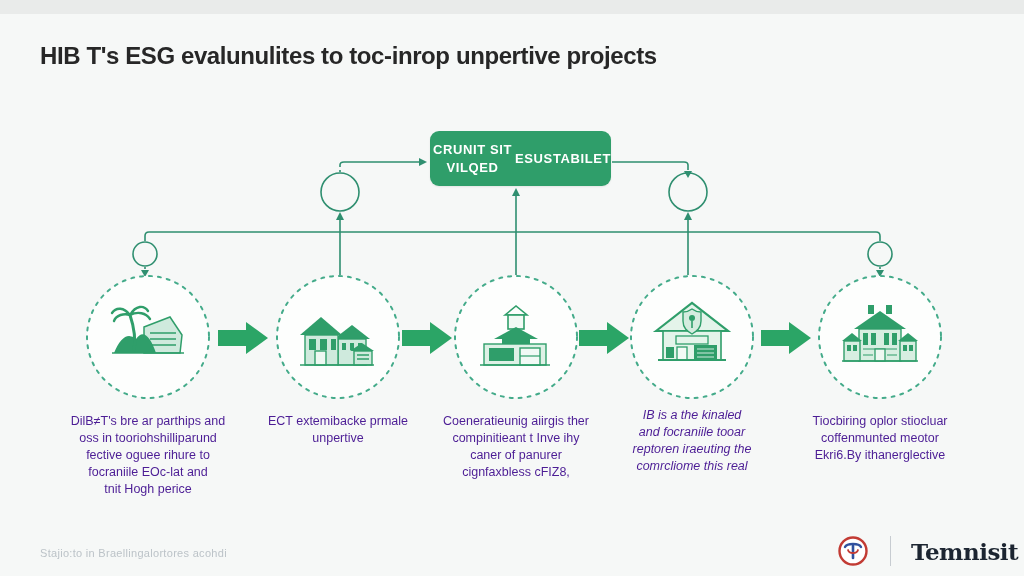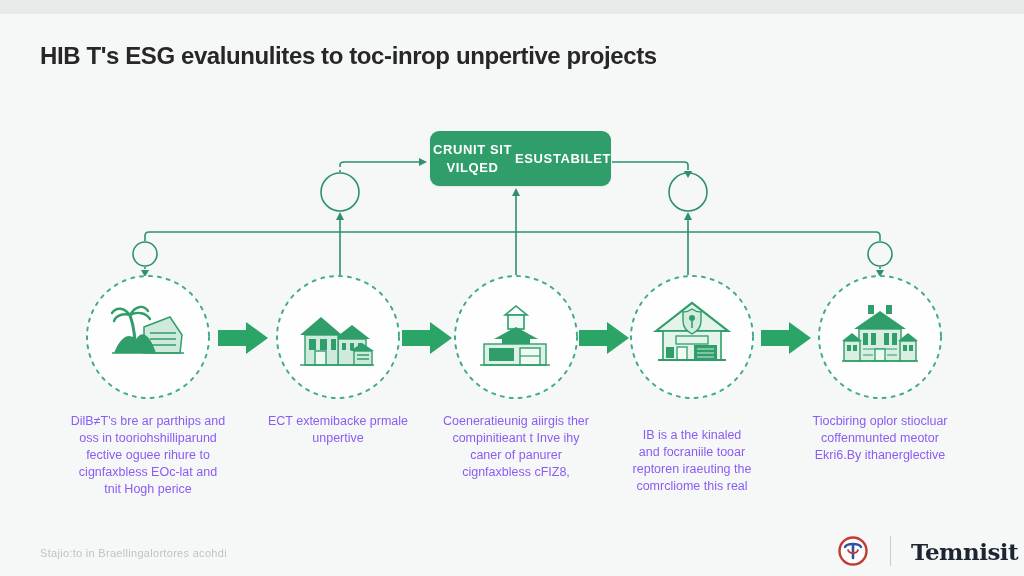--- a/index.html
+++ b/index.html
@@ -5,21 +5,21 @@
   html,body{margin:0;padding:0;}
   body{font-family:"Liberation Sans","DejaVu Sans",sans-serif;background:#e9ebea;}
   .canvas{position:relative;width:1024px;height:576px;background:#f6f8f7;overflow:hidden;margin:14px auto;}
   .title{position:absolute;left:40px;top:28px;font-size:24px;font-weight:bold;color:#272727;letter-spacing:-0.4px;}
   .top-box{position:absolute;left:430px;top:117px;width:181px;height:55px;background:#2f9e6a;border-radius:9px;
            display:flex;align-items:center;justify-content:center;
            color:#ffffff;font-size:13px;font-weight:bold;letter-spacing:0.6px;line-height:18px;text-align:center;
            box-shadow:0 1px 2px rgba(0,0,0,0.08);}
   svg.connectors{position:absolute;left:0;top:0;width:1024px;height:576px;}
   .stage-circle{position:absolute;width:128px;height:128px;}
-  .caption{position:absolute;width:214px;text-align:center;font-size:12.5px;line-height:17px;color:#8b5cf6;}
+  .caption{position:absolute;width:214px;text-align:center;font-size:12.5px;line-height:17px;color:#4c1d95;}
   .footer-note{position:absolute;left:40px;top:533px;font-size:11px;color:#bcc3c8;letter-spacing:0.3px;}
   .brand{position:absolute;left:836px;top:520px;display:flex;align-items:center;gap:20px;}
   .brand .divider{width:1px;height:30px;background:#c7ccd1;}
   .brand .brand-name{font-family:"DejaVu Serif","Liberation Serif",serif;font-size:23px;font-weight:bold;color:#1c2531;letter-spacing:-0.5px;}
 </style>
 </head>
 <body>
 
 <div class="canvas">
 
@@ -167,34 +167,34 @@
           <rect x="67" y="42" width="4" height="6" fill="#2f9e6a"></rect>
         <path d="M0,58 H76" stroke="#2f9e6a" stroke-width="1.6"></path>
       </g>
     </svg>
   </div>
 
   <div class="caption" style="left:41px;top:399px;">
     <div>DilB≠T's bre ar parthips and</div>
     <div>oss in tooriohshilliparund</div>
     <div>fective oguee rihure to</div>
-    <div>cignfaxbless EOc-lat and</div>
+    <div>focraniile EOc-lat and</div>
     <div>tnit Hogh perice</div>
   </div>
   <div class="caption" style="left:231px;top:399px;">
     <div>ECT extemibacke prmale</div>
     <div>unpertive</div>
   </div>
   <div class="caption" style="left:409px;top:399px;">
     <div>Coeneratieunig aiirgis ther</div>
     <div>compinitieant t Inve ihy</div>
     <div>caner of panurer</div>
     <div>cignfaxbless cFIZ8,</div>
   </div>
-  <div class="caption" style="left:585px;top:413px;">
+  <div class="caption" style="left:585px;top:393px;font-style:italic;">
     <div>IB is a the kinaled</div>
     <div>and focraniile tooar</div>
     <div>reptoren iraeuting the</div>
     <div>comrcliome this real</div>
   </div>
   <div class="caption" style="left:773px;top:399px;">
     <div>Tiocbiring oplor stiocluar</div>
     <div>coffenmunted meotor</div>
     <div>Ekri6.By ithanerglective</div>
   </div>

